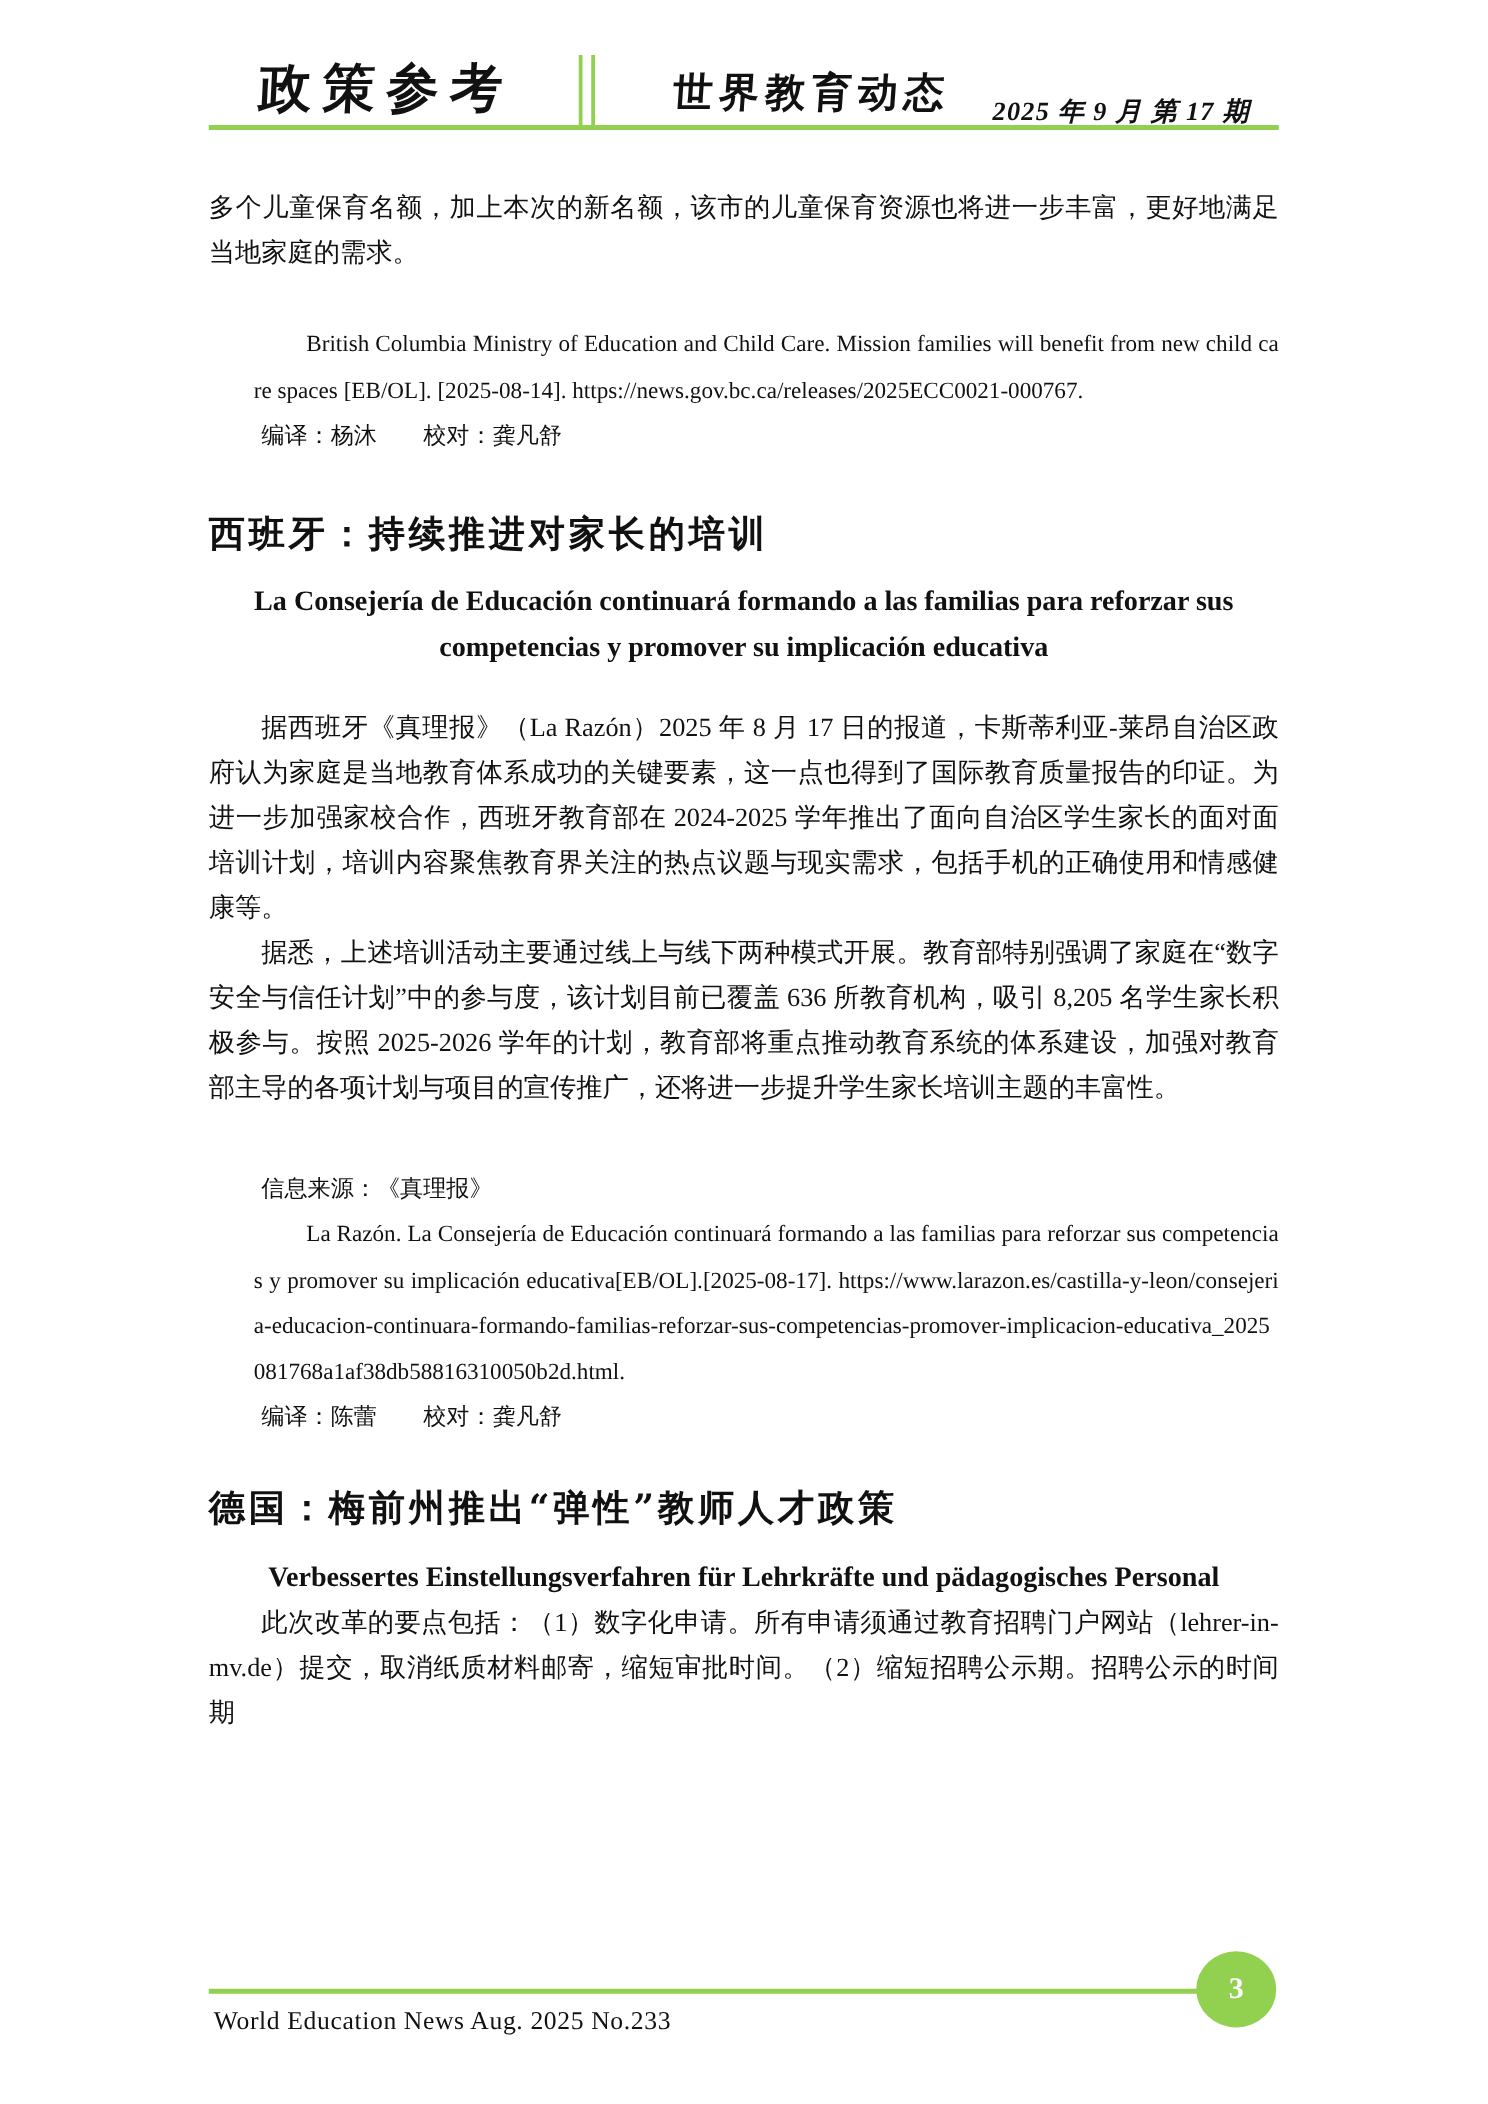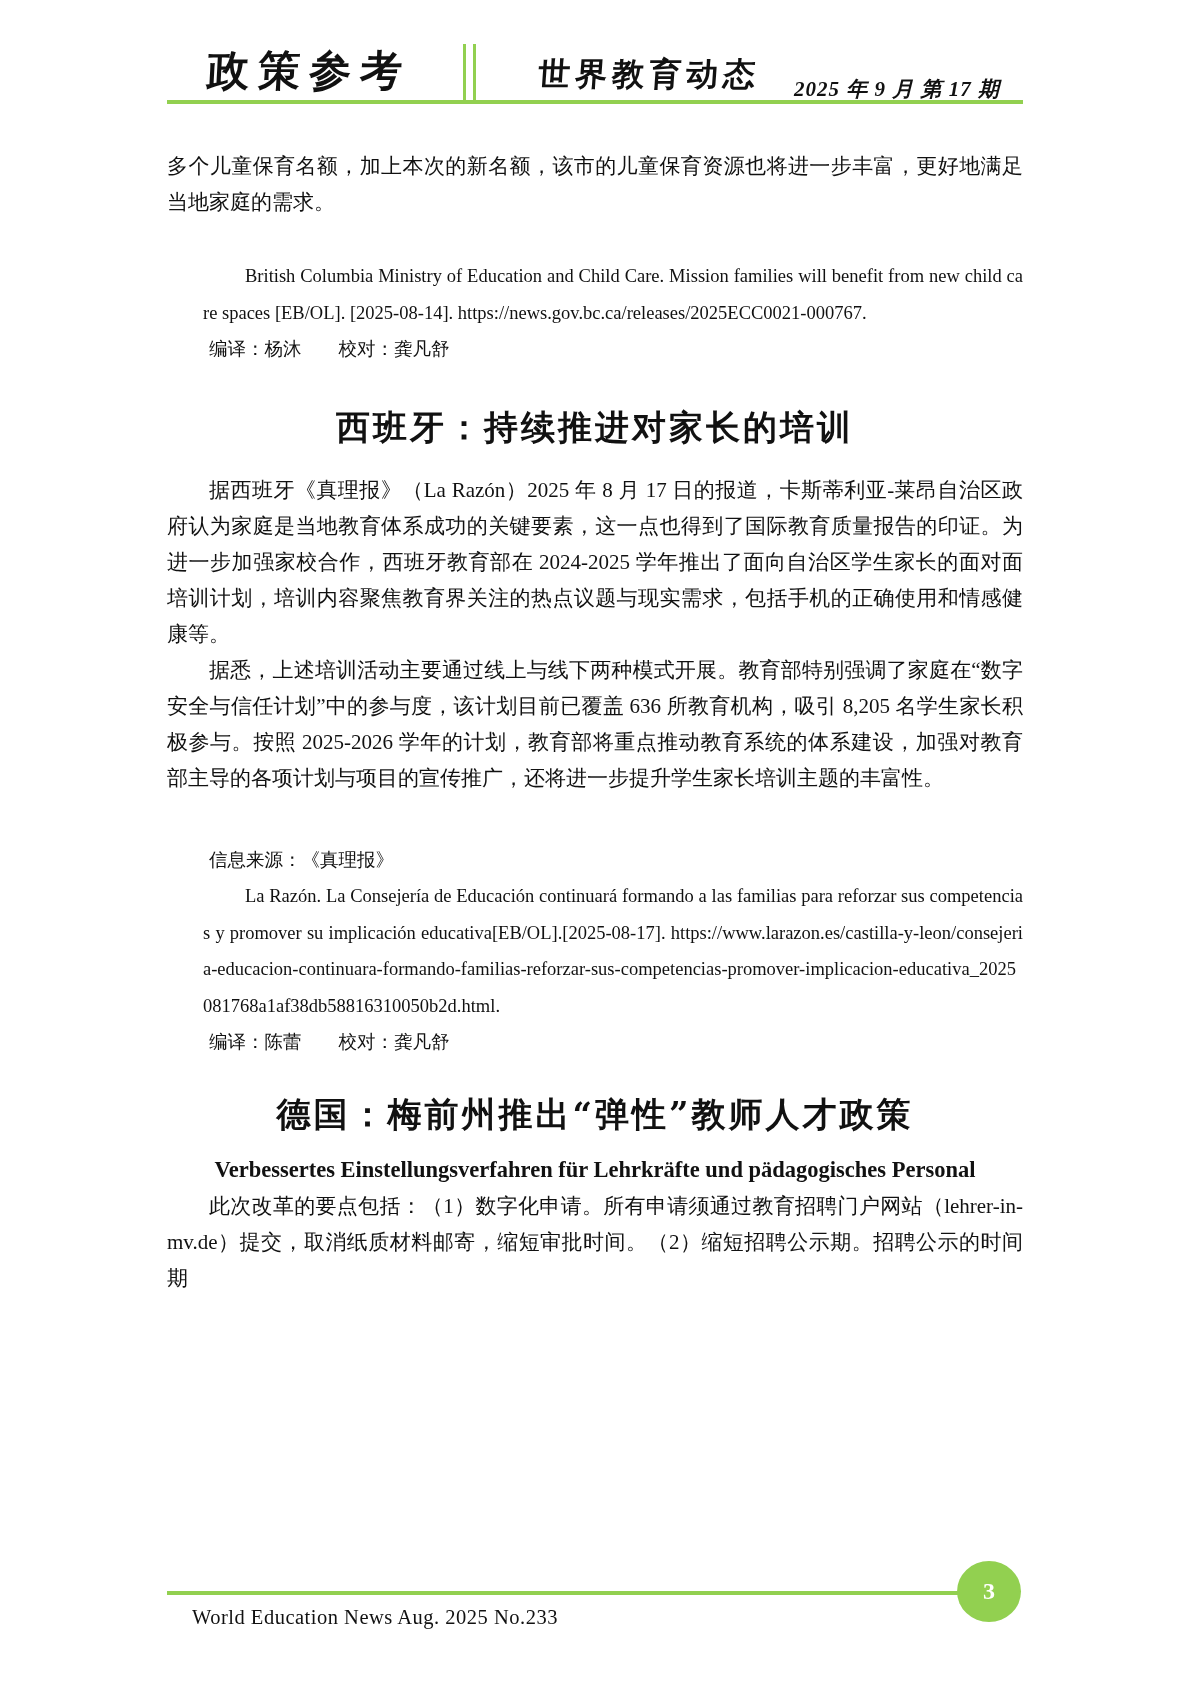--- a/index.html
+++ b/index.html
@@ -80,23 +80,23 @@
   .para.indent{text-indent:42px;}
   .cite{
     font-size:18.5px;
     line-height:36.5px;
     text-align:justify;
     margin:0;
     text-indent:42px;
   }
   .cite.ref{word-break:break-all;margin-left:36px;}
   .title-zh{
-    text-align:center;
+    text-align:left;
     font-weight:bold;
-    font-size:34px;
+    font-size:29px;
     line-height:34px;
     letter-spacing:3px;
     margin:0;
     font-family:"DejaVu Serif","Liberation Serif",serif;
   }
   .title-foreign{
     text-align:center;
     font-weight:bold;
     font-size:22.5px;
     line-height:37px;
@@ -131,21 +131,21 @@
     background:var(--green);
     display:flex;
     align-items:center;
     justify-content:center;
     color:#ffffff;
     font-size:24px;
     font-weight:bold;
   }
   .footer-journal{
     position:absolute;
-    left:192px;
+    left:171px;
     top:1606px;
     font-size:20.5px;
     letter-spacing:0.5px;
   }
 </style>
 </head>
 <body>
 
 <div class="page">
   <div class="content">
@@ -162,20 +162,21 @@
 
     <p class="para intro">多个儿童保育名额，加上本次的新名额，该市的儿童保育资源也将进一步丰富，更好地满足当地家庭的需求。</p>
 
     <div class="cite-block-1">
       <p class="cite ref">British Columbia Ministry of Education and Child Care. Mission families will benefit from new child care spaces [EB/OL]. [2025-08-14]. https://news.gov.bc.ca/releases/2025ECC0021-000767.</p>
       <p class="cite">编译：杨沐　　校对：龚凡舒</p>
     </div>
 
     <div class="sec-spain">
       <h2 class="title-zh">西班牙：持续推进对家长的培训</h2>
+      <h3 class="title-foreign">La Consejería de Educación continuará formando a las familias para reforzar sus competencias y promover su implicación educativa</h3>
       <p class="para indent p-first">据西班牙《真理报》（La Razón）2025 年 8 月 17 日的报道，卡斯蒂利亚-莱昂自治区政府认为家庭是当地教育体系成功的关键要素，这一点也得到了国际教育质量报告的印证。为进一步加强家校合作，西班牙教育部在 2024-2025 学年推出了面向自治区学生家长的面对面培训计划，培训内容聚焦教育界关注的热点议题与现实需求，包括手机的正确使用和情感健康等。</p>
       <p class="para indent">据悉，上述培训活动主要通过线上与线下两种模式开展。教育部特别强调了家庭在“数字安全与信任计划”中的参与度，该计划目前已覆盖 636 所教育机构，吸引 8,205 名学生家长积极参与。按照 2025-2026 学年的计划，教育部将重点推动教育系统的体系建设，加强对教育部主导的各项计划与项目的宣传推广，还将进一步提升学生家长培训主题的丰富性。</p>
       <div class="cite-block-2">
         <p class="cite">信息来源：《真理报》</p>
         <p class="cite ref">La Razón. La Consejería de Educación continuará formando a las familias para reforzar sus competencias y promover su implicación educativa[EB/OL].[2025-08-17]. https://www.larazon.es/castilla-y-leon/consejeria-educacion-continuara-formando-familias-reforzar-sus-competencias-promover-implicacion-educativa_2025081768a1af38db58816310050b2d.html.</p>
         <p class="cite">编译：陈蕾　　校对：龚凡舒</p>
       </div>
     </div>
 
     <div class="sec-germany">

